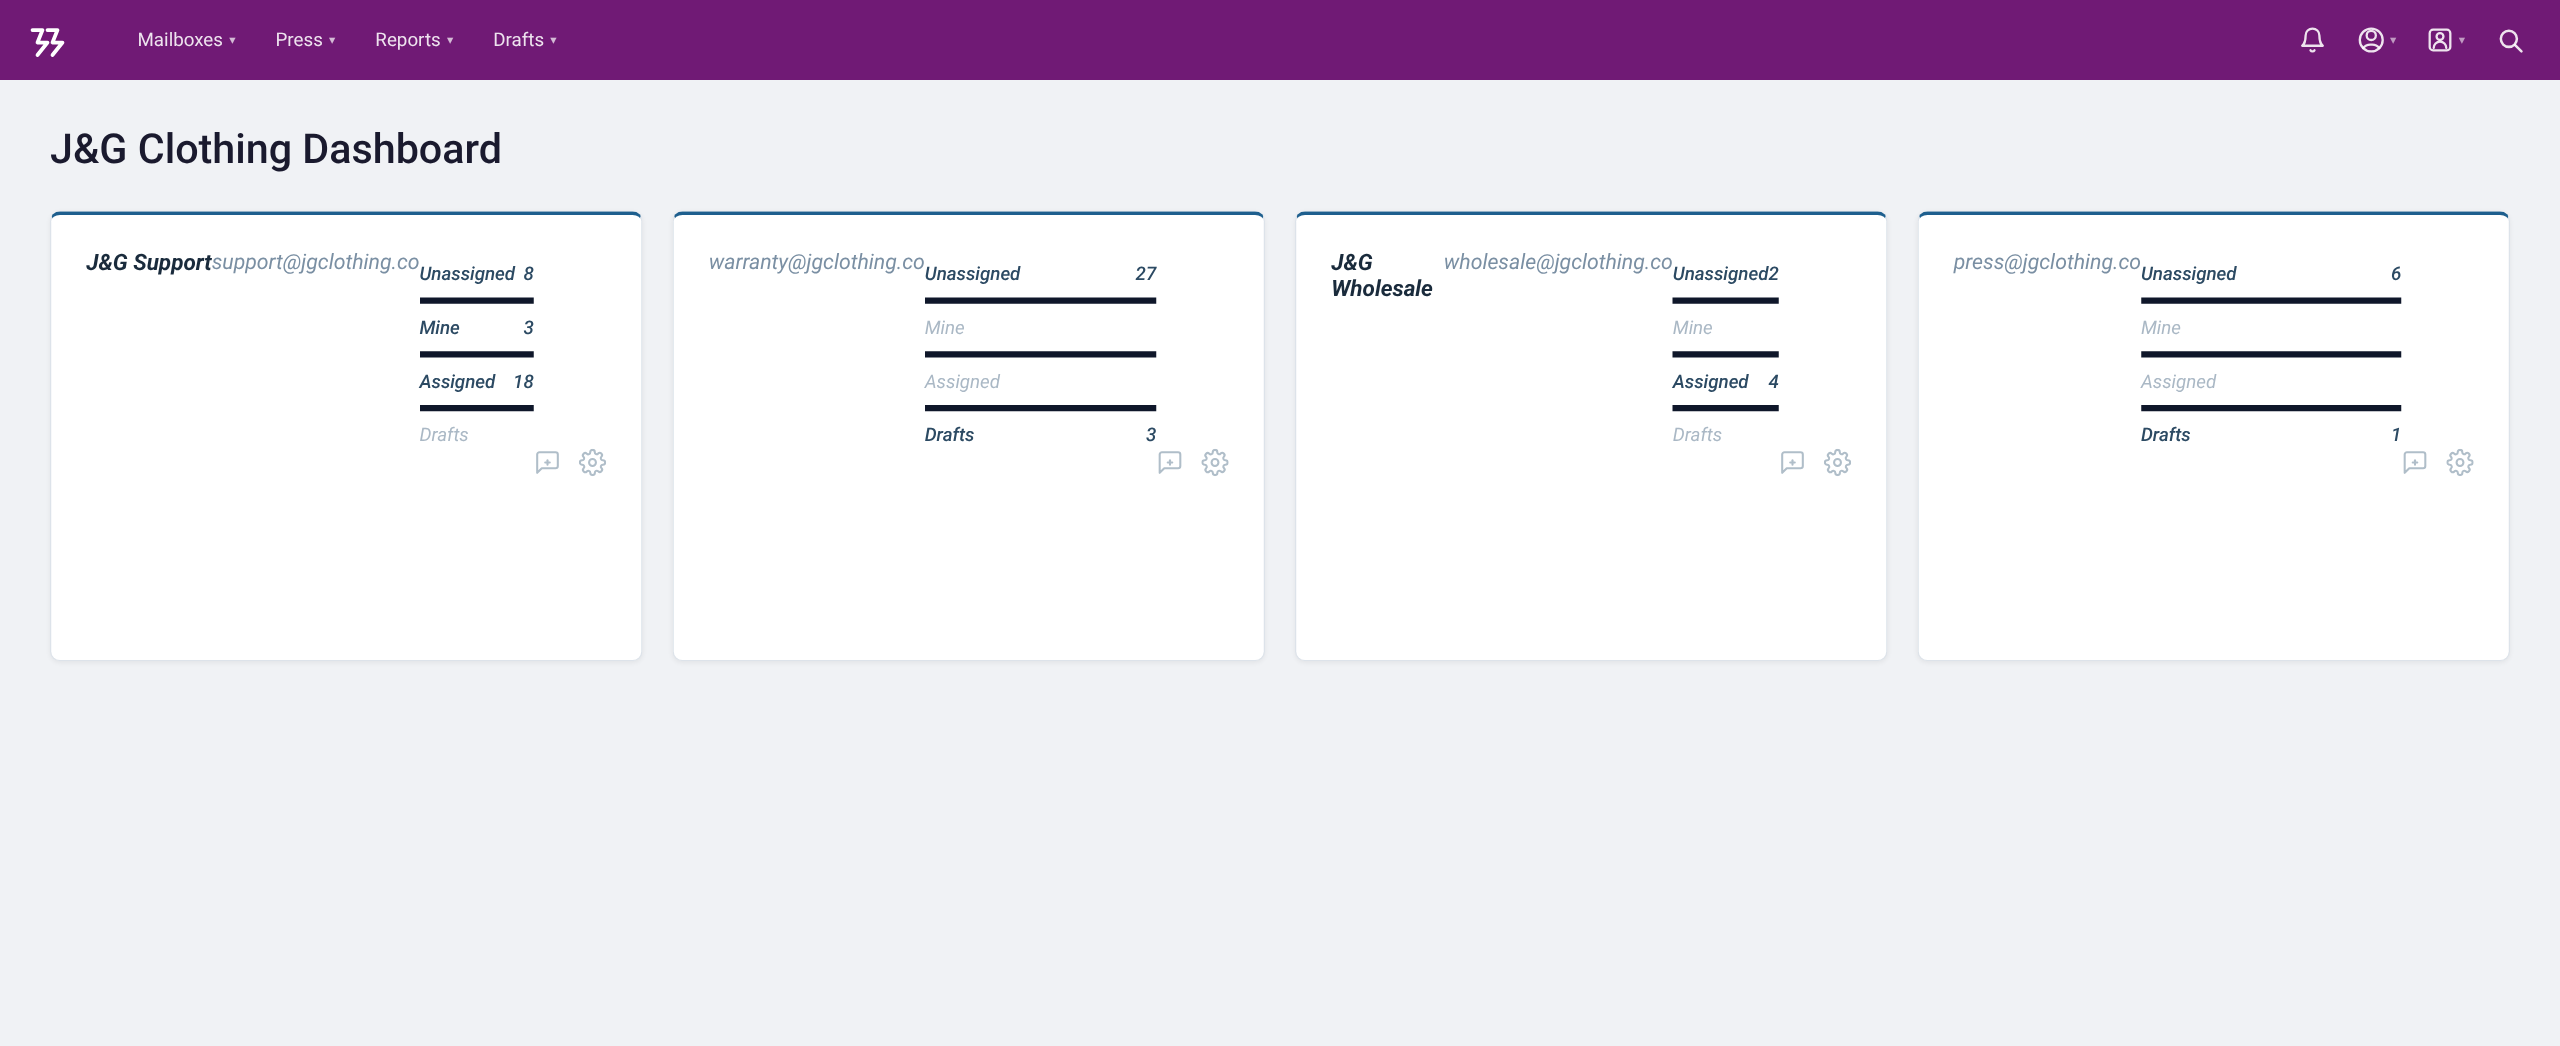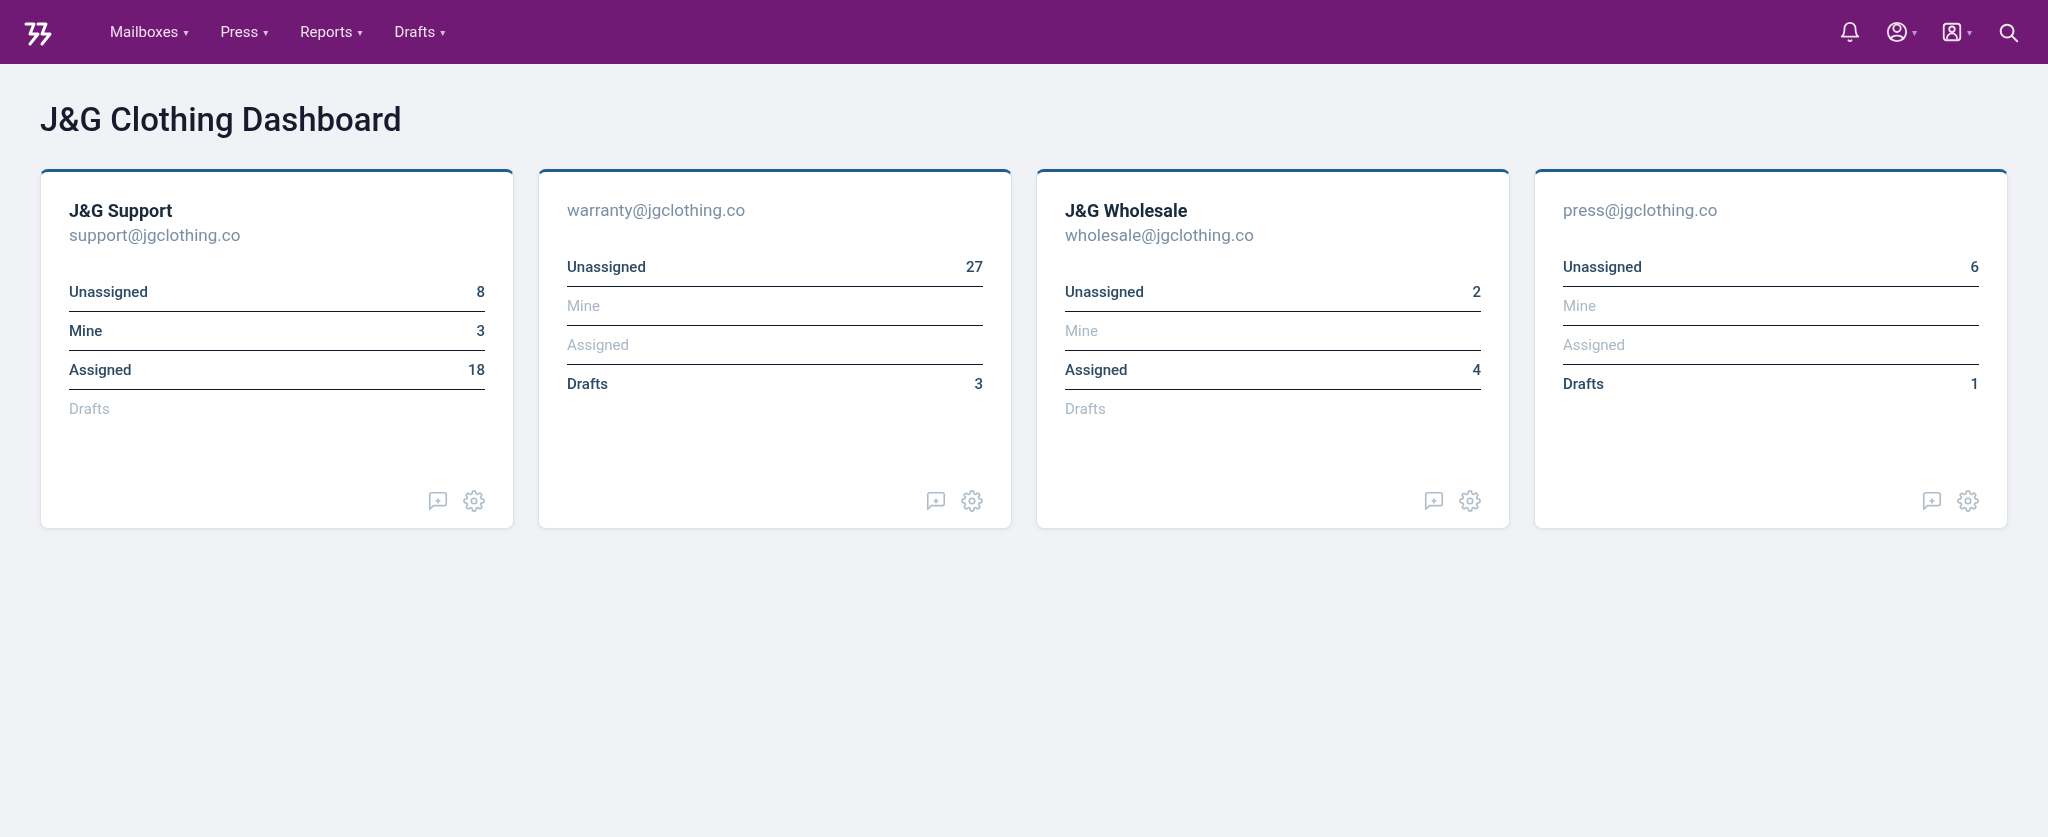--- a/index.html
+++ b/index.html
@@ -94,23 +94,24 @@
       gap: 24px;
     }
 
     .card {
       background: #fff;
       border-radius: 8px;
       border: 1px solid #dde3ea;
       border-top: 3px solid #1e5f8e;
       padding: 28px 28px 16px 28px;
       display: flex;
-      flex-direction: column;
+      flex-direction: row;
       min-height: 360px;
       box-shadow: 0 1px 4px rgba(0,0,0,0.06);
+      font-style: italic;
     }
 
     .card-title {
       font-size: 18px;
       font-weight: 700;
       color: #1a2b3c;
       margin-bottom: 4px;
     }
 
     .card-email {
@@ -124,21 +125,21 @@
       display: flex;
       flex-direction: column;
       gap: 0;
     }
 
     .stat-row {
       display: flex;
       justify-content: space-between;
       align-items: center;
       padding: 10px 0;
-      border-bottom: 1px solid #0f172a;
+      border-bottom: 5px solid #0f172a;
     }
 
     .stat-row:last-child {
       border-bottom: none;
     }
 
     .stat-label {
       font-size: 15px;
       color: #2c4a63;
       font-weight: 500;

